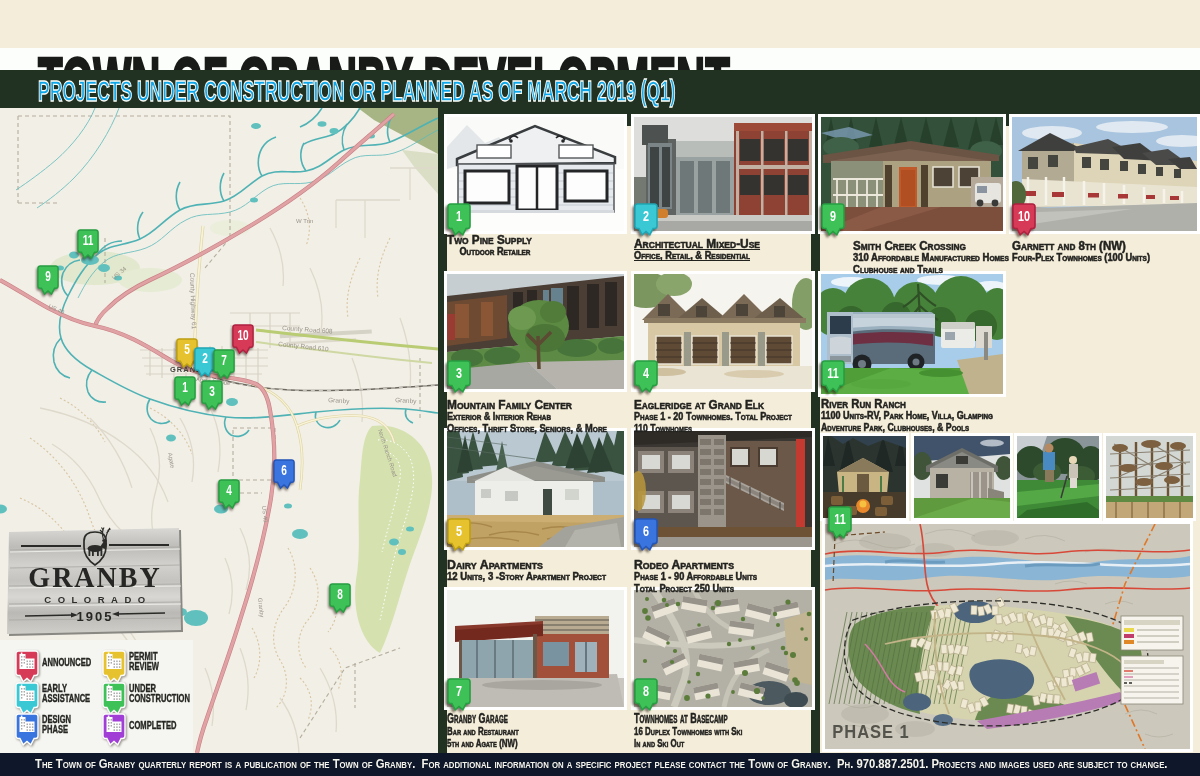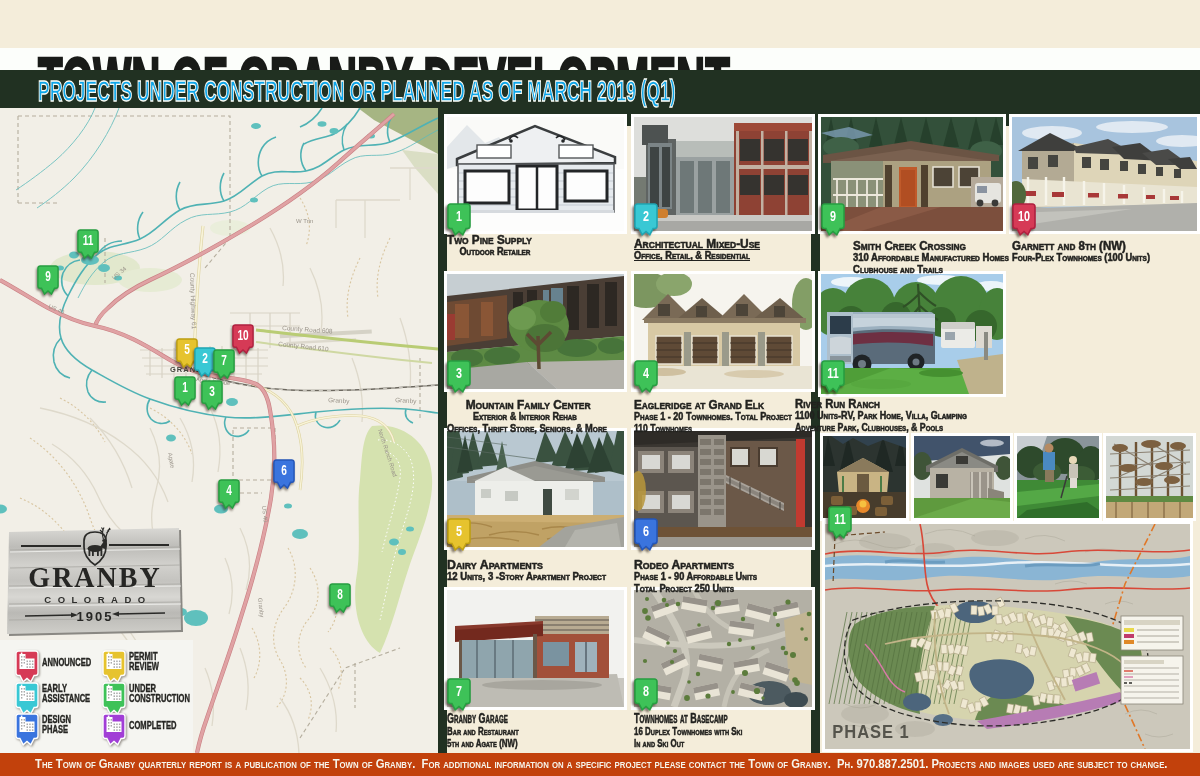--- a/index.html
+++ b/index.html
@@ -7,21 +7,21 @@
        background:#f4edda;font-family:"Liberation Sans",sans-serif;}
   .abs{position:absolute;}
   .cond{display:inline-block;transform-origin:0 0;white-space:nowrap;font-weight:bold;}
   .sc{font-variant:small-caps;}
   #hdr{left:0;top:0;width:1200px;height:70px;background:#fcfefb;margin-top:48px;}
   #hdr h1{margin:0;position:absolute;left:38px;top:1px;font-size:70px;line-height:68px;
           color:#191b18;font-weight:bold;-webkit-text-stroke:2.6px #191b18;}
   #band{left:0;top:70px;width:1200px;height:56px;background:#213122;color:#0ea5e9;}
   #band .t{position:absolute;left:38px;top:4px;font-size:30px;-webkit-text-stroke:1.3px #fdfdf5;}
   .vsep{top:108px;width:9px;height:646px;background:#213122;}
-  #ftr{left:0;top:753px;width:1200px;height:23px;background:#c2410c;color:#f6f5ec;}
+  #ftr{left:0;top:753px;width:1200px;height:23px;background:#0f172a;color:#f6f5ec;}
   .card{position:absolute;background:#fff;}
   .card svg{position:absolute;left:3px;top:3px;}
   .title{position:absolute;color:#22221f;z-index:6;}
   .tl{font-weight:bold;font-variant:small-caps;white-space:nowrap;transform-origin:0 0;
       -webkit-text-stroke:0.5px #22221f;}
   .badge{position:absolute;width:24px;height:35px;filter:drop-shadow(-1.2px 2.2px 1px rgba(45,32,20,.6));}
   .badge span,.mb span{position:absolute;left:0;top:3.5px;width:24px;text-align:center;color:#fff;
       font-weight:bold;font-size:15px;transform:scaleX(.72);transform-origin:50% 0;}
   .mb{position:absolute;width:22px;height:32px;filter:drop-shadow(-1px 2px 1px rgba(45,32,20,.55));}
   .mb span{width:22px;font-size:14px;top:3px;}
@@ -355,21 +355,21 @@
 <ellipse cx="75" cy="44" rx="14" ry="12" fill="#6d9a50"></ellipse>
 <ellipse cx="106" cy="38" rx="13" ry="11" fill="#517c39"></ellipse>
 <ellipse cx="98" cy="64" rx="20" ry="14" fill="#4c7538"></ellipse>
 <path d="M92,95 L91,62 M92,72 L80,60 M92,70 L104,58" stroke="#5d4a33" stroke-width="3.5" fill="none"></path>
 <rect x="0" y="40" width="8" height="26" fill="#9a3b32"></rect>
 </svg>
   </div>
 <div class="badge" style="left:447px;top:360px;"><svg width="24" height="35" viewBox="0 0 24 35">
       <use href="#pin" fill="#3ec258" stroke="#279e41" stroke-width="1.6"></use>
     </svg><span>3</span></div>
-<div class="title" style="left:447px;top:399px;text-align:center;">
+<div class="title" style="left:447px;top:399px;">
     <div class="tl" style="font-size:12.6px;line-height:12.4px;transform:scaleX(0.945);">Mountain Family Center</div>
     <div class="tl" style="font-size:10px;line-height:11.3px;transform:scaleX(0.907);">Exterior &amp; Interior Rehab</div>
     <div class="tl" style="font-size:10px;line-height:11.3px;transform:scaleX(0.931);">Offices, Thrift Store, Seniors, &amp; More</div>
   </div>
 <div class="card" style="left:631px;top:271px;width:184px;height:121px;">
 <svg width="178" height="115" viewBox="0 0 178 115">
 <rect width="178" height="115" fill="#f6f4ee"></rect>
 <ellipse cx="12" cy="16" rx="26" ry="18" fill="#7c9660"></ellipse>
 <ellipse cx="40" cy="10" rx="18" ry="12" fill="#8aa56c"></ellipse>
 <ellipse cx="172" cy="30" rx="14" ry="26" fill="#839e66"></ellipse>
@@ -857,21 +857,21 @@
 <polygon points="0,120 70,94 182,100 182,120" fill="#5cae44"></polygon>
 <polygon points="136,86 182,80 182,120 148,120" fill="#bfb28c"></polygon>
 <ellipse cx="120" cy="99" rx="22" ry="4" fill="#459030"></ellipse>
 <ellipse cx="60" cy="110" rx="30" ry="5" fill="#57a83f"></ellipse>
 <rect x="163" y="58" width="4" height="28" fill="#8a8a82"></rect>
 </svg>
   </div>
 <div class="badge" style="left:821px;top:360px;"><svg width="24" height="35" viewBox="0 0 24 35">
       <use href="#pin" fill="#3ec258" stroke="#279e41" stroke-width="1.6"></use>
     </svg><span>11</span></div>
-<div class="title" style="left:795px;top:398px;">
+<div class="title" style="left:821px;top:398px;">
     <div class="tl" style="font-size:12.6px;line-height:12.4px;transform:scaleX(0.901);">River Run Ranch</div>
     <div class="tl" style="font-size:10px;line-height:11.3px;transform:scaleX(0.903);">1100 Units-RV, Park Home, Villa, Glamping</div>
     <div class="tl" style="font-size:10px;line-height:11.3px;transform:scaleX(0.875);">Adventure Park, Clubhouses, &amp; Pools</div>
   </div>
 <div class="card" style="left:820px;top:433px;width:89px;height:88px;">
 <svg width="83" height="82" viewBox="0 0 83 82">
 <rect width="83" height="82" fill="#2c3430"></rect>
 <g fill="#1f2824">
         <polygon points="5,0 12,30 0,30"></polygon>
         <polygon points="25,0 33,34 17,34"></polygon>

